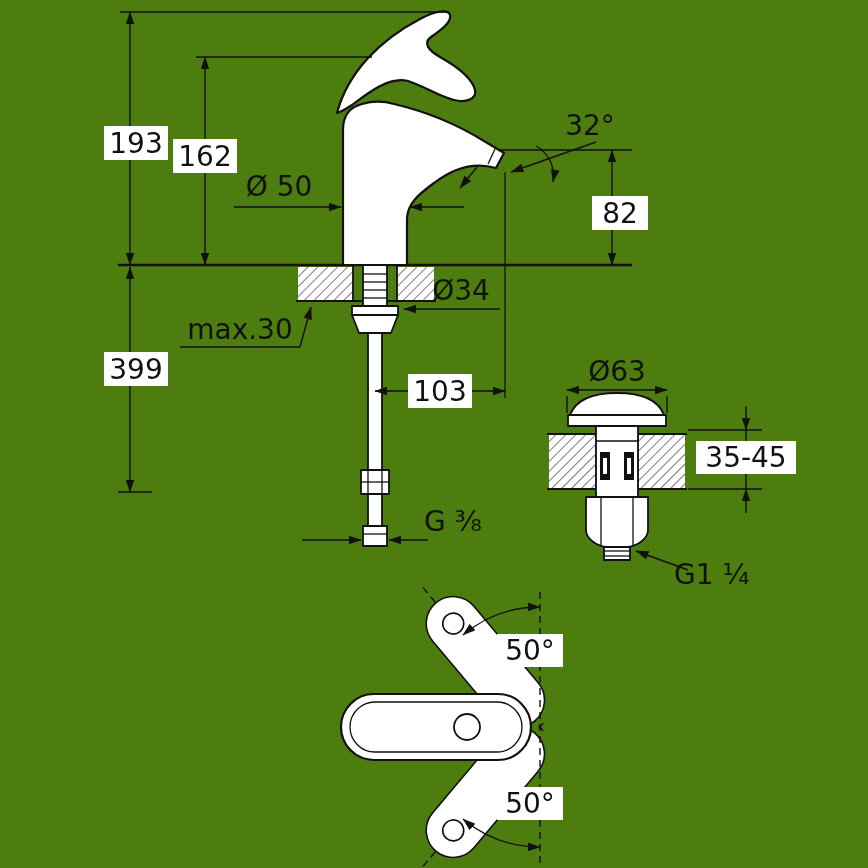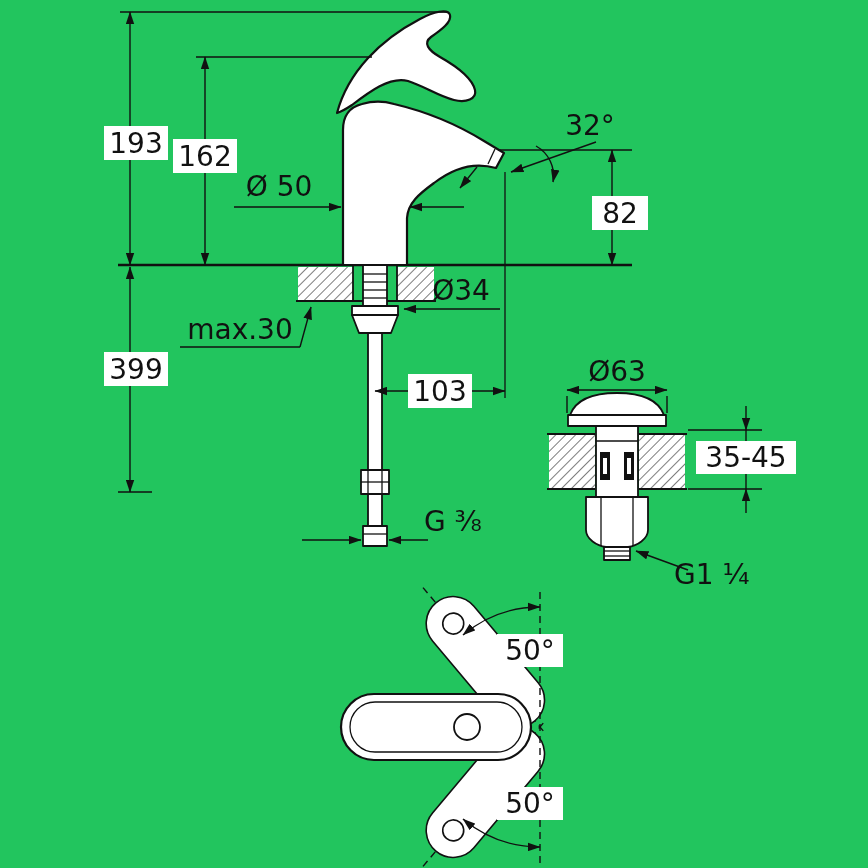--- a/index.html
+++ b/index.html
@@ -1,16 +1,16 @@
 <!DOCTYPE html>
 <html><head>
 <meta charset="utf-8">
 <style>
   html,body{margin:0;padding:0;background:#fff;}
-  .canvas{width:868px;height:868px;background:#22c55e;position:relative;overflow:hidden;}
+  .canvas{width:868px;height:868px;background:#4d7c0f;position:relative;overflow:hidden;}
   svg{display:block;}
   svg text{font-family:"DejaVu Sans","Liberation Sans",sans-serif;font-size:28px;fill:#111;}
   .ol   {fill:#fff;stroke:#111;stroke-width:2.2;stroke-linejoin:round;}
   .part {fill:#fff;stroke:#111;stroke-width:1.8;stroke-linejoin:round;}
   .ghost{fill:#fff;stroke:#111;stroke-width:1.6;}
   .ln   {stroke:#111;stroke-width:1.8;fill:none;}
   .ln2  {stroke:#111;stroke-width:2.4;fill:none;}
   .thin {stroke:#111;stroke-width:1.3;fill:none;}
   .dim  {stroke:#111;stroke-width:1.4;fill:none;}
   .dash {stroke-dasharray:7 5;}

